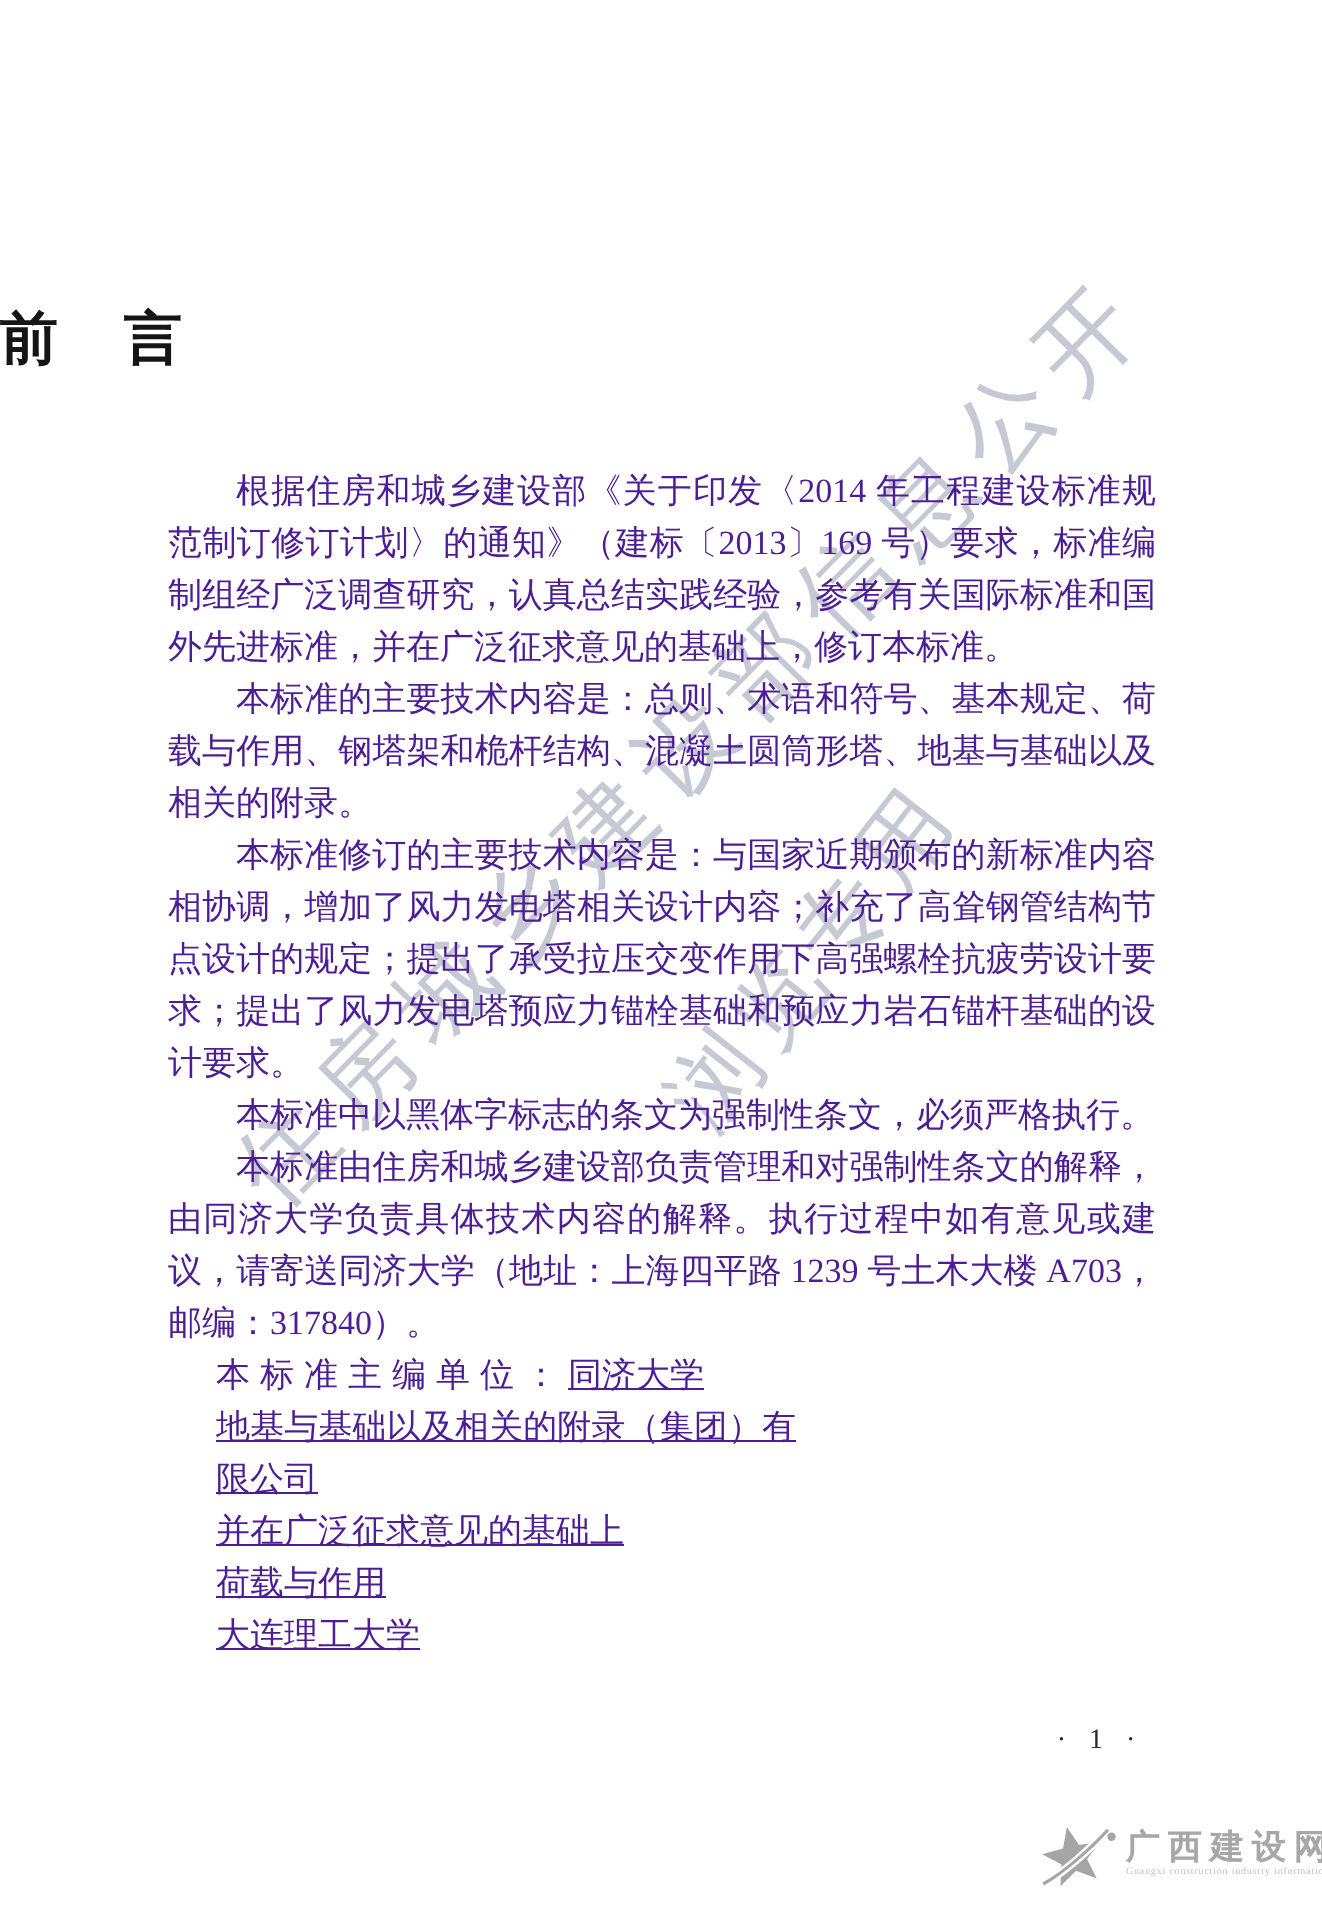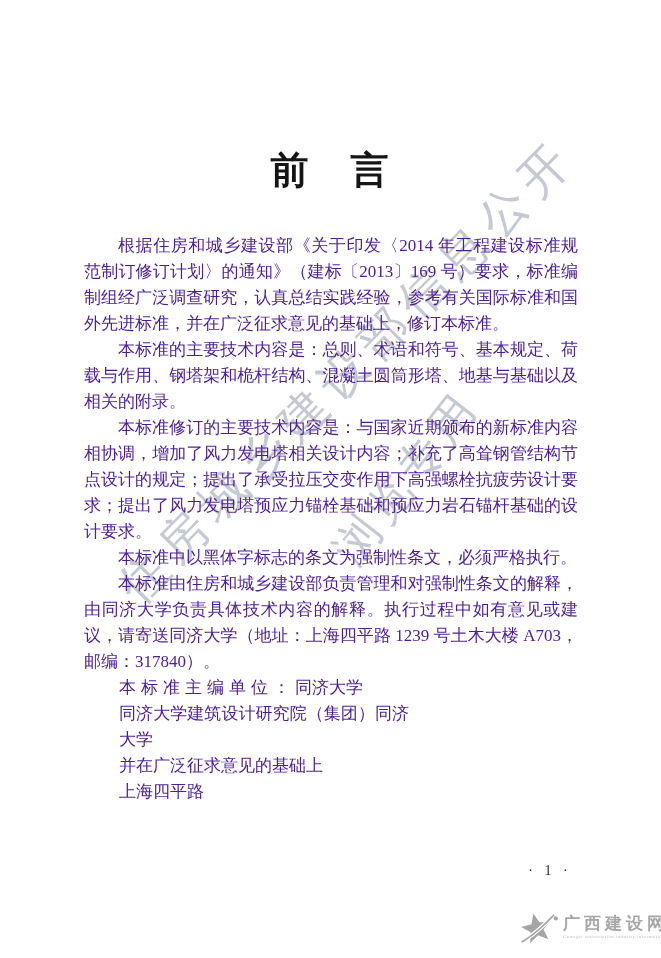--- a/index.html
+++ b/index.html
@@ -19,35 +19,35 @@
     left:127px;top:566px;font-size:48px;line-height:58px;
     letter-spacing:9px;transform:rotate(-45.5deg);
   }
   .wm2{
     left:344px;top:533px;font-size:45px;line-height:50px;
     letter-spacing:6px;transform:rotate(-52deg);
   }
   
   .title{
     position:absolute;left:0;right:0;top:153px;z-index:2;
-    text-align:center;font-size:38px;font-weight:bold;color:#151515;
+    font-size:29px;font-weight:bold;color:#151515;
     letter-spacing:2px;line-height:34px;
   }
   
   .content{
     position:absolute;left:84px;top:233px;width:494px;z-index:2;
     font-size:17px;line-height:26px;color:#4c1d95;
     text-align:justify;text-justify:inter-character;
   }
   .content p{margin:0;text-indent:2em;}
-  .editor-row{display:flex;margin-left:35px;align-items:flex-start;}
+  .editor-row{display:flex;margin-left:24px;align-items:flex-start;}
   .editor-label{
     flex:0 0 auto;width:176px;letter-spacing:5px;white-space:nowrap;
   }
-  .editor-units{flex:0 1 auto;max-width:290px;}
+  .editor-units{flex:0 1 auto;max-width:290px;text-decoration:underline;}
   .editor-units div{margin:0;}
   
   .pagenum{
     position:absolute;left:505px;top:863px;width:90px;z-index:2;
     text-align:center;font-size:14px;color:#2a2a2a;letter-spacing:4px;
   }
   
   .logo{
     position:absolute;left:519px;top:906px;z-index:2;
     display:flex;align-items:flex-start;
@@ -80,23 +80,24 @@
     <p>本标准中以黑体字标志的条文为强制性条文，必须严格执行。</p>
     <p>本标准由住房和城乡建设部负责管理和对强制性条文的解释，由同济大学负责具体技术内容的解释。执行过程中如有意见或建议，请寄送同济大学（地址：上海四平路 1239 号土木大楼 A703，邮编：317840）。</p>
 
     <div class="editor-row">
       <span class="editor-label">本标准主编单位：</span>
       <span class="editor-units">同济大学</span>
     </div>
 
     <div class="editor-row">
       <span class="editor-units">
-        <div>同济大学建筑设计研究院（集团）同济大学</div>
+        <div>地基与基础以及相关的附录（集团）有限公司</div>
         <div>并在广泛征求意见的基础上</div>
-        <div>上海四平路</div>
+        <div>荷载与作用</div>
+        <div>大连理工大学</div>
       </span>
     </div>
   </div>
 
   <div class="pagenum">· 1 ·</div>
 
   <div class="logo">
     <span class="logo-star">
       <svg width="42" height="44" viewBox="0 0 48 48">
         <g transform="rotate(-12 20 24)">

